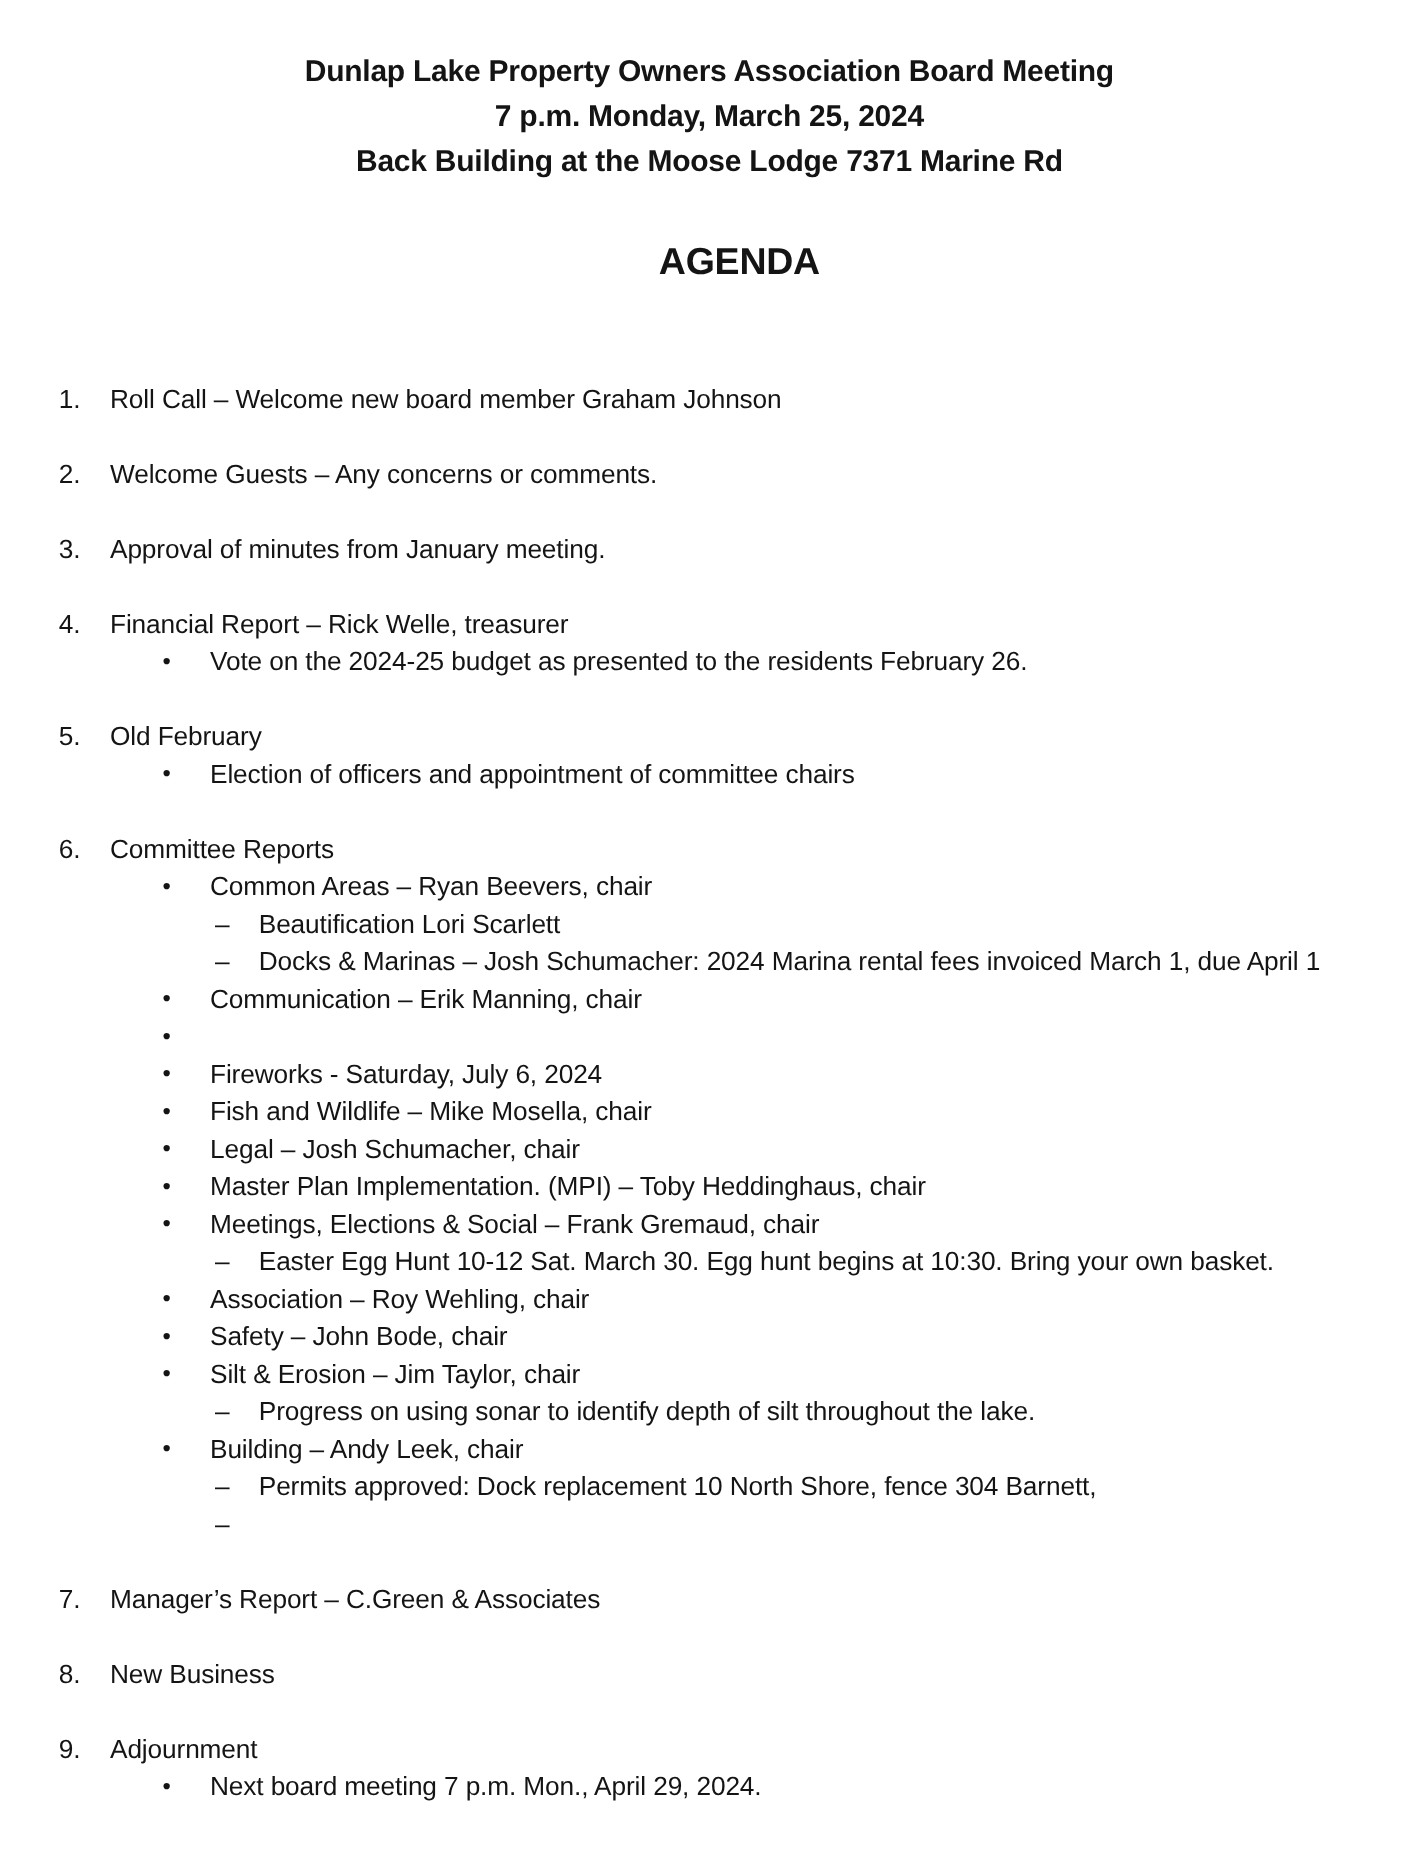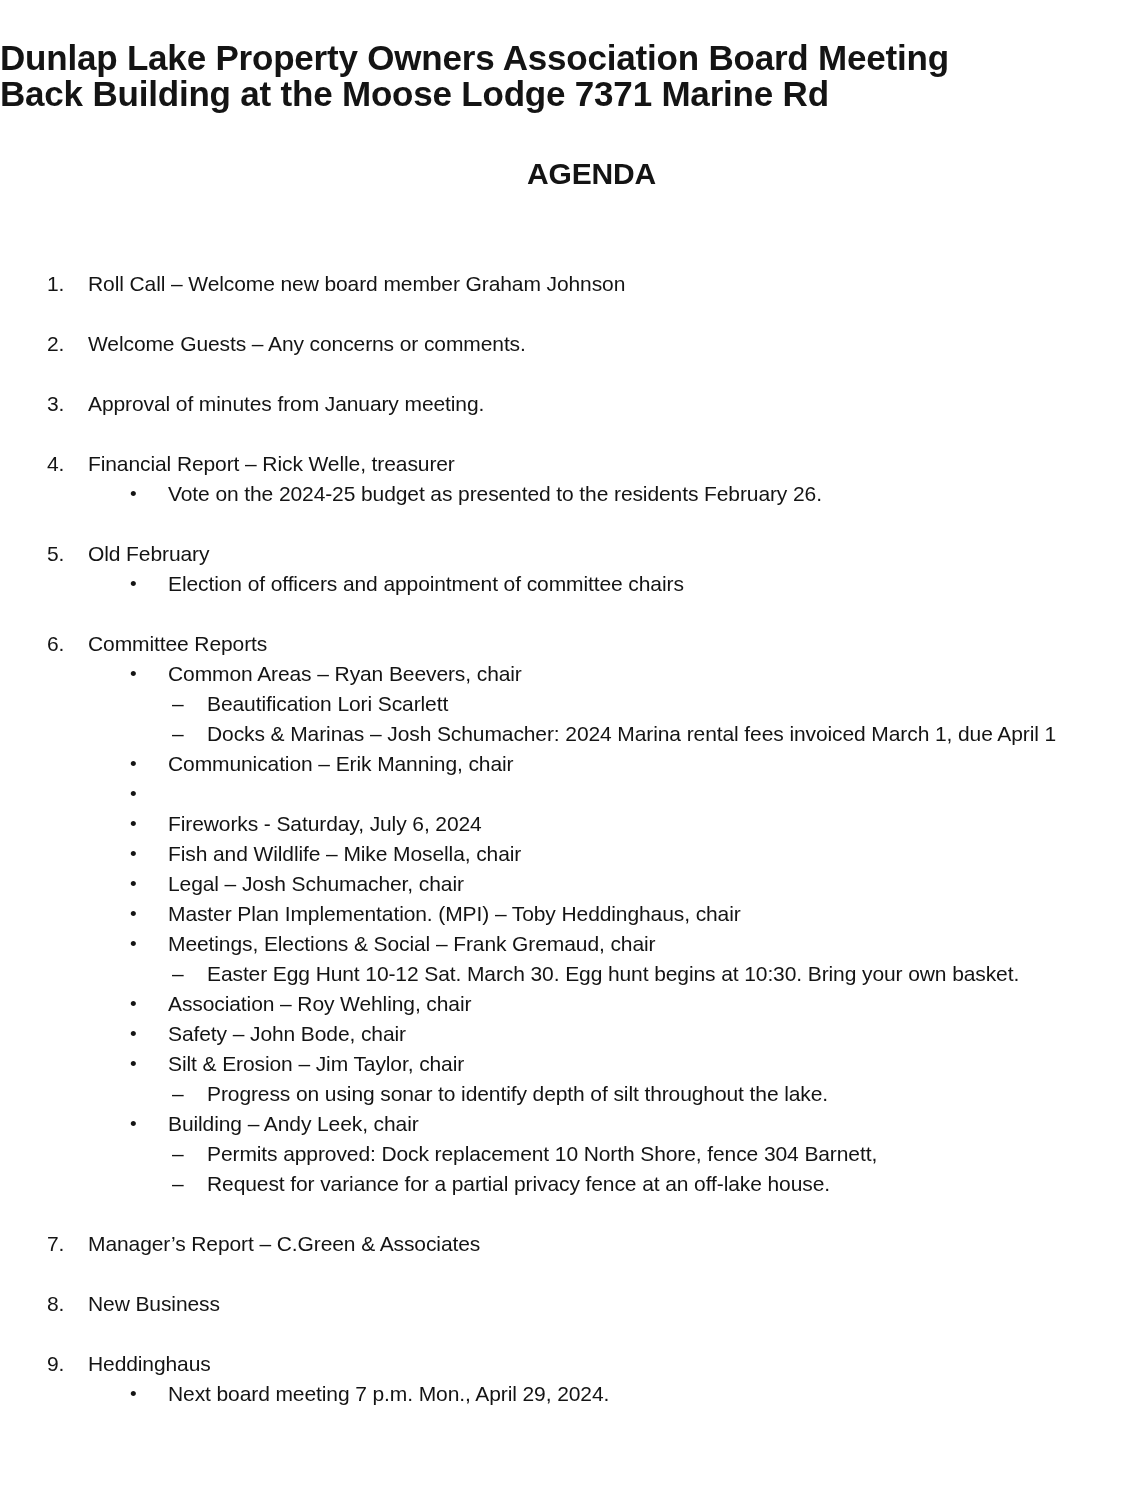--- a/index.html
+++ b/index.html
@@ -10,22 +10,23 @@
   .doc-page {
     width: 1135px;
     height: 1500px;
     background: #ffffff;
     color: #141414;
     font-family: "Liberation Sans", "DejaVu Sans", sans-serif;
     overflow: hidden;
     box-sizing: border-box;
   }
   .doc-header {
+    text-align: center;
     font-weight: bold;
-    font-size: 35px;
+    font-size: 24px;
     line-height: 36px;
     padding-top: 40px;
     letter-spacing: -0.2px;
   }
   .agenda-title {
     text-align: center;
     font-weight: bold;
     font-size: 30px;
     line-height: 34px;
     margin-top: 45px;
@@ -73,20 +74,21 @@
     flex: 0 0 35px;
   }
 </style>
 </head>
 <body>
 
 <div class="doc-page">
 
   <div class="doc-header">
     <div>Dunlap Lake Property Owners Association Board Meeting</div>
+    <div>7 p.m. Monday, March 25, 2024</div>
     <div>Back Building at the Moose Lodge 7371 Marine Rd</div>
   </div>
 
   <div class="agenda-title">AGENDA</div>
 
   <div class="agenda-list" id="agenda-list">
       <div class="agenda-item">
         <div class="item-main">
           <span class="item-number">1.</span>
           <span class="item-text">Roll Call – Welcome new board member Graham Johnson</span>
@@ -191,39 +193,38 @@
         <div class="child-row bullet">
           <span class="child-marker">•</span>
           <span class="child-text">Building – Andy Leek, chair</span>
         </div>
         <div class="child-row dash">
           <span class="child-marker">–</span>
           <span class="child-text">Permits approved: Dock replacement 10 North Shore, fence 304 Barnett,</span>
         </div>
         <div class="child-row dash">
           <span class="child-marker">–</span>
-          <span class="child-text">Request for variance for a partial privacy fence at an off-lake house.</span>
         </div>
       </div>
       <div class="agenda-item">
         <div class="item-main">
           <span class="item-number">7.</span>
           <span class="item-text">Manager’s Report – C.Green &amp; Associates</span>
         </div>
       </div>
       <div class="agenda-item">
         <div class="item-main">
           <span class="item-number">8.</span>
           <span class="item-text">New Business</span>
         </div>
       </div>
       <div class="agenda-item">
         <div class="item-main">
           <span class="item-number">9.</span>
-          <span class="item-text">Heddinghaus</span>
+          <span class="item-text">Adjournment</span>
         </div>
         <div class="child-row bullet">
           <span class="child-marker">•</span>
           <span class="child-text">Next board meeting 7 p.m. Mon., April 29, 2024.</span>
         </div>
       </div>
     </div>
 
 </div>
 

